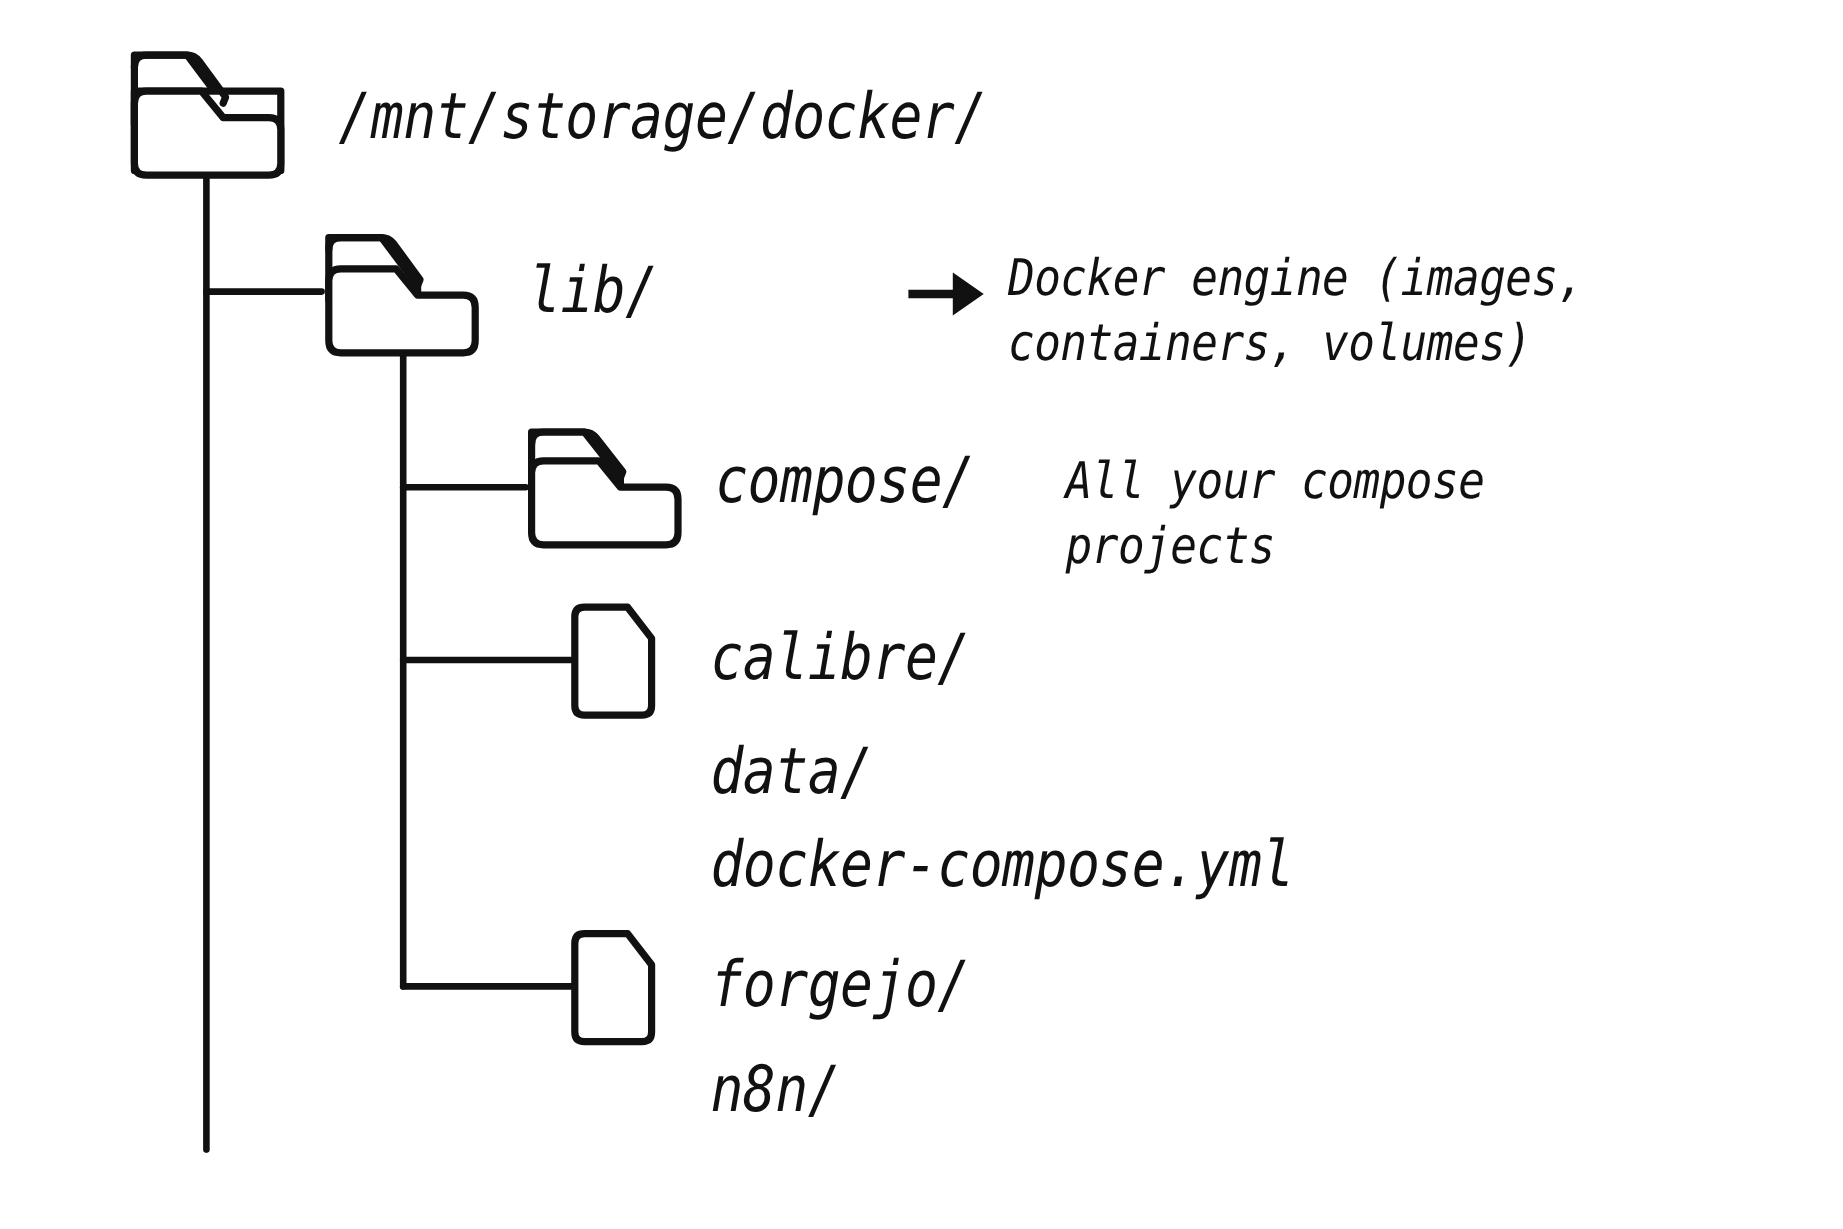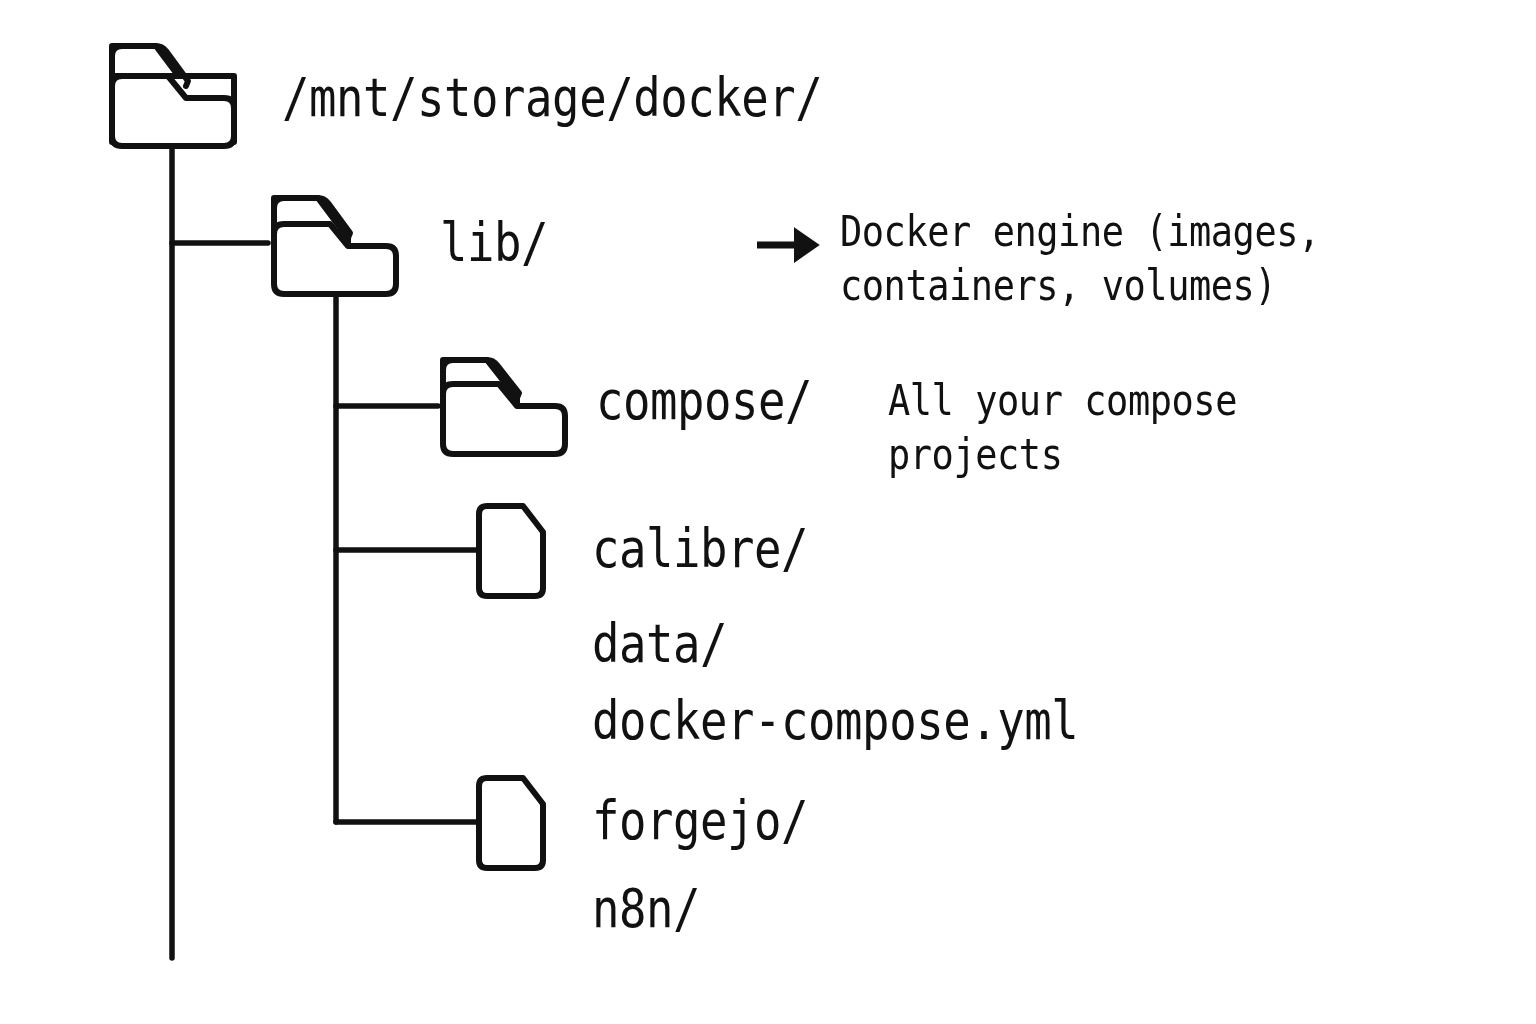--- a/index.html
+++ b/index.html
@@ -7,20 +7,21 @@
     padding: 0;
     background: #ffffff;
   }
   #canvas {
     position: relative;
     width: 1536px;
     height: 1024px;
     background: #ffffff;
     overflow: hidden;
     font-family: "DejaVu Sans Mono", "Liberation Mono", monospace;
+    font-style: italic;
   }
   svg.tree {
     position: absolute;
     left: 0;
     top: 0;
     width: 1536px;
     height: 1024px;
   }
   .label {
     position: absolute;

